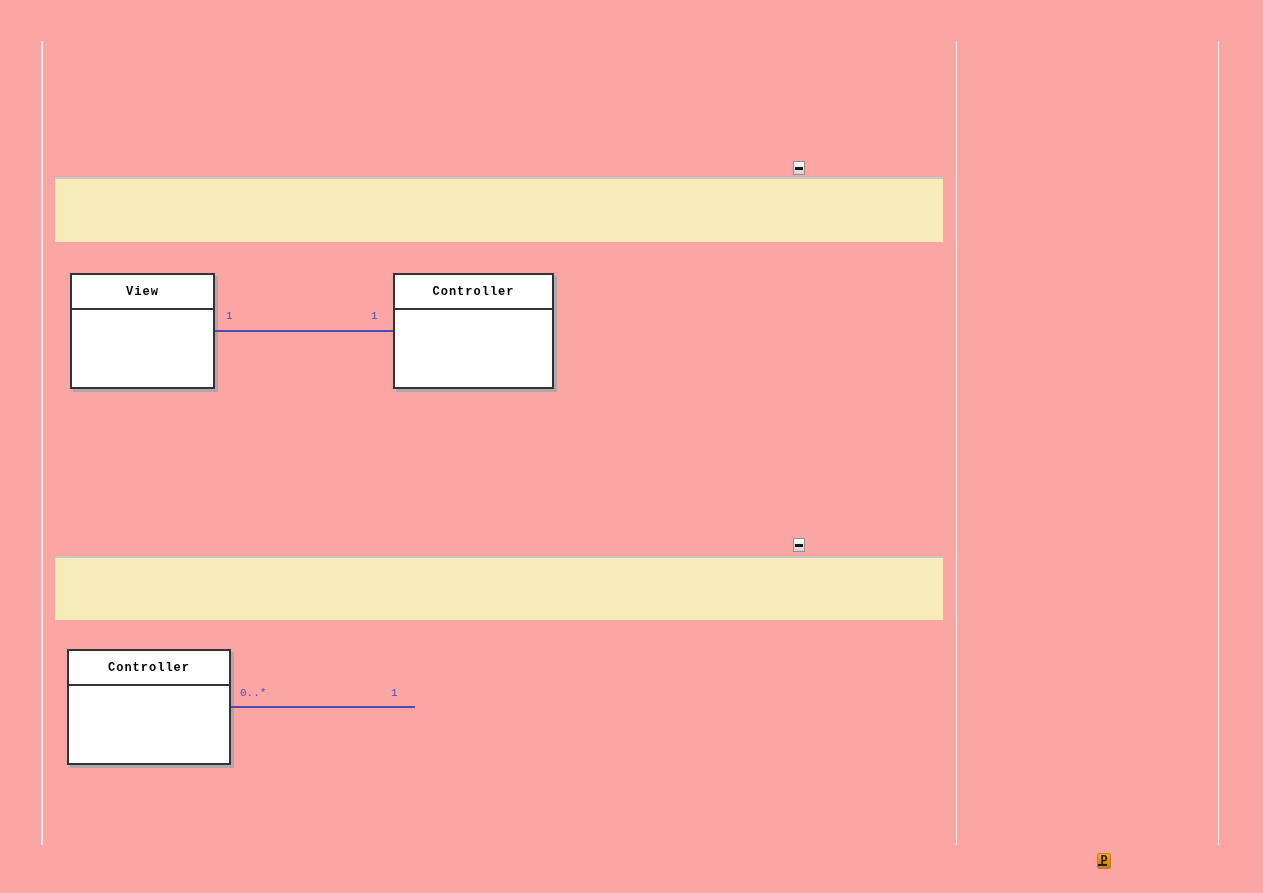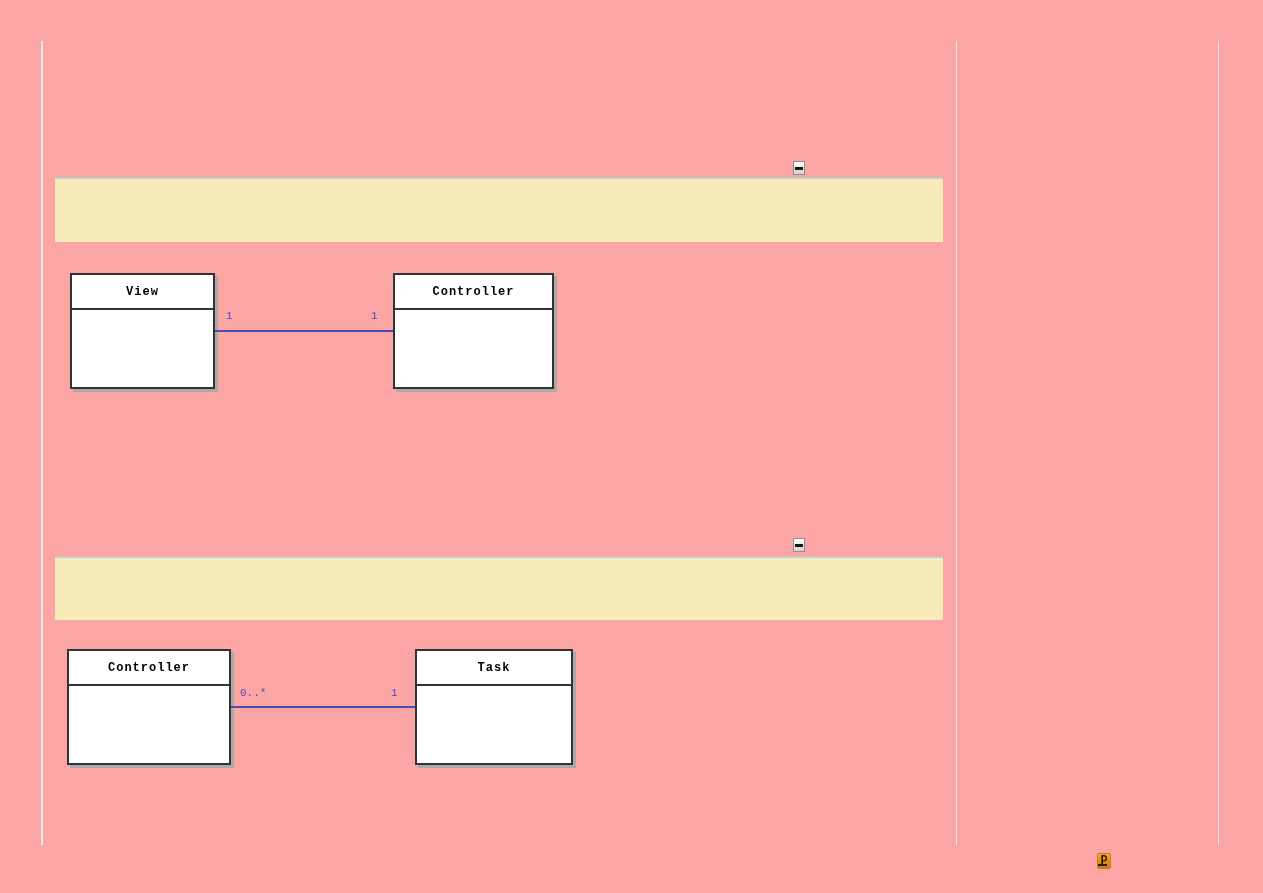--- a/index.html
+++ b/index.html
@@ -117,24 +117,20 @@
   <div class="collapse-btn collapse-2">
     <span class="minus-bar"></span>
   </div>
   <div class="sec-line sec2-line"></div>
   <div class="sec-band sec2-band"></div>
 
   <div class="clsbox d2-controller">
     <div class="hd">Controller</div>
     <div class="body"></div>
   </div>
-  <div class="clsbox d2-task">
-    <div class="hd">Task</div>
-    <div class="body"></div>
-  </div>
   <div class="assoc assoc-2"></div>
   <span class="mult mult-2a">0..*</span>
   <span class="mult mult-2b">1</span>
 
   <div class="badge">
     <span class="p-glyph">P</span>
     <span class="p-bar"></span>
   </div>
 
 </div>

